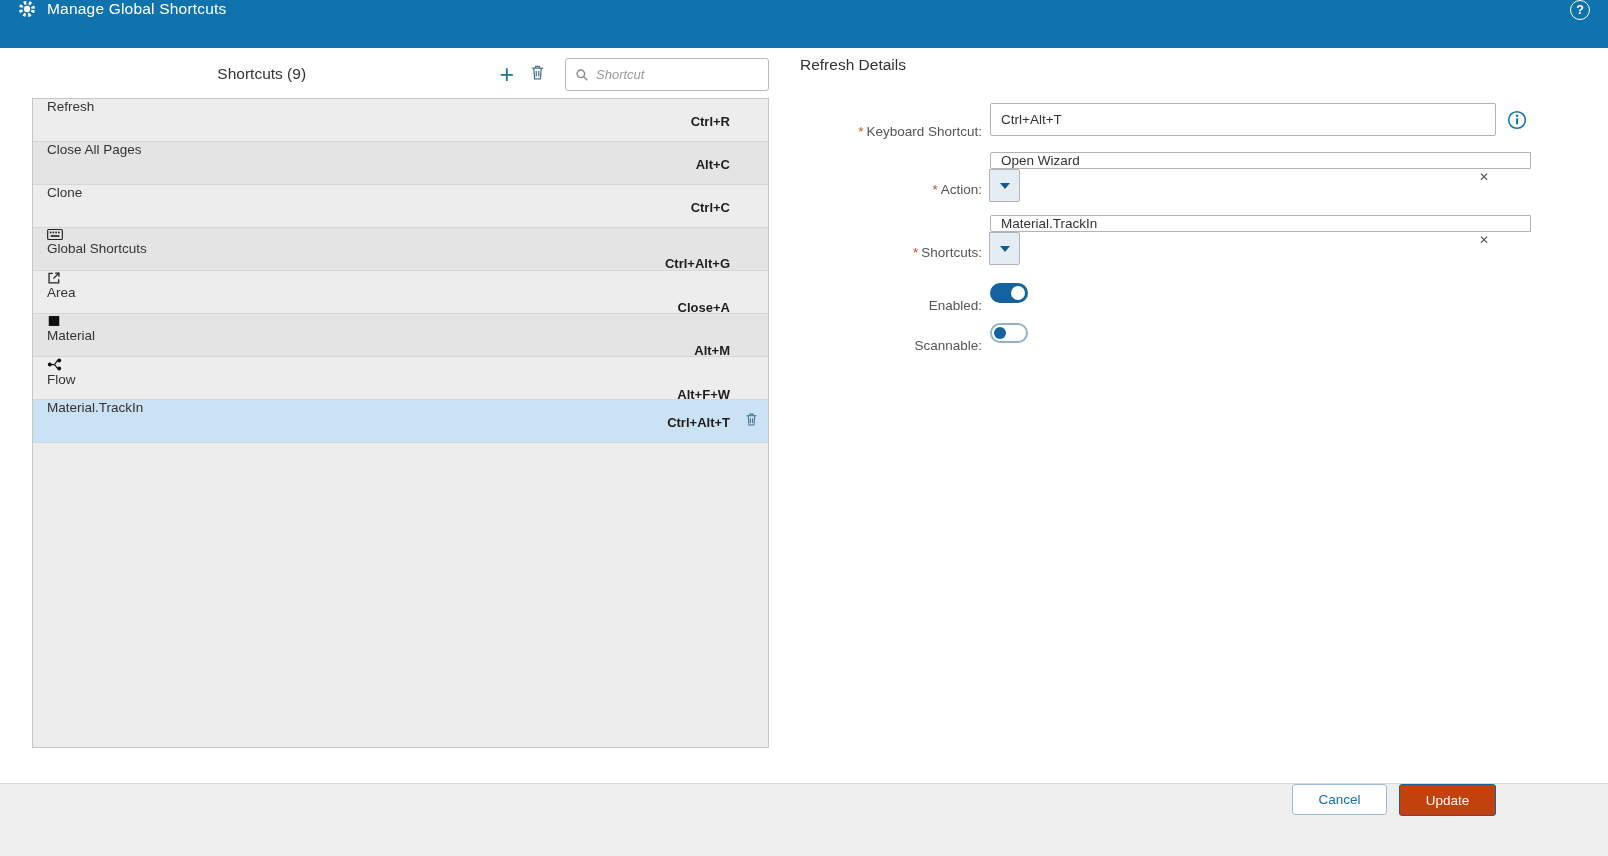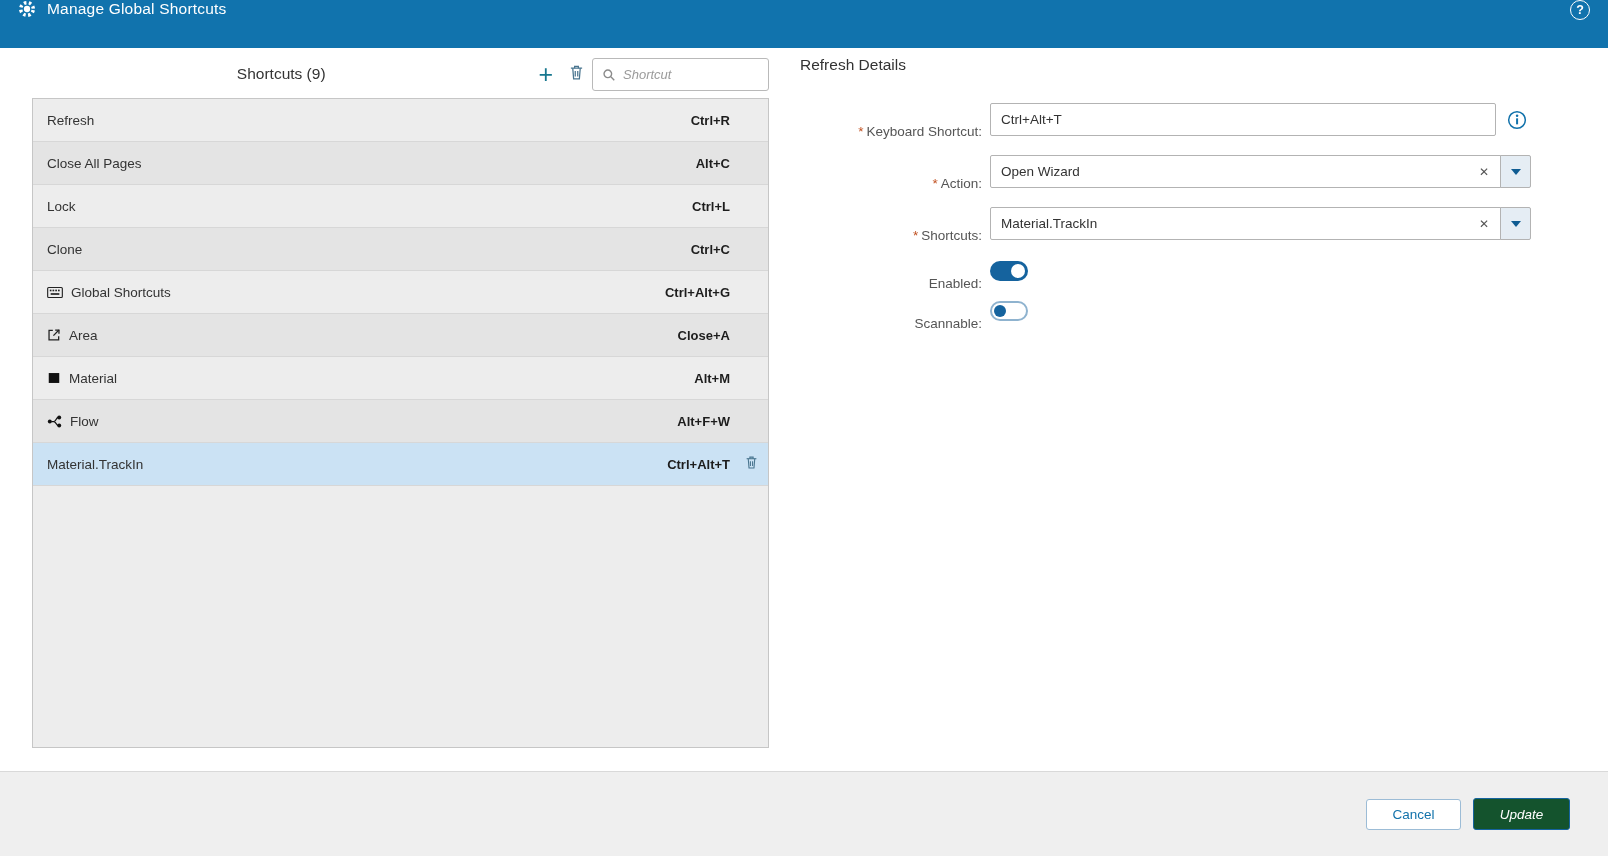--- a/index.html
+++ b/index.html
@@ -21,55 +21,55 @@
     color:#fff; font-size:12.5px; font-weight:bold; display:flex; align-items:center; justify-content:center;
     cursor:pointer;
   }
   
   .left-panel { position:absolute; left:32px; top:56px; width:737px; }
   .panel-head { display:flex; align-items:center; height:36px; margin-bottom:6px; }
   .panel-title { font-size:15.5px; color:#333; flex:1;text-align:center; }
   .icon-btn { background:none; border:none; cursor:pointer; display:inline-flex; align-items:center; justify-content:center; padding:0 8px; }
   .plus-glyph { font-size:25px; line-height:20px; color:#17778f; font-weight:300; }
   .search-box {
-    position:relative; width:177px; height:33px; margin-left:0;
+    position:relative; width:204px; height:33px; margin-left:12px;
     border:1px solid #b9b9b9; border-radius:3px; background:#fff;
     display:flex; align-items:center; padding-left:30px;
   }
   .search-box .mag { position:absolute; left:9px; top:9px; }
   .search-box input {
     border:none; outline:none; width:100%; height:100%; font-size:13px;
     font-family:"Liberation Sans", sans-serif; background:transparent; color:#333;
   }
   .search-box input::placeholder { color:#9a9a9a; font-style:italic; }
   .list {
     border:1px solid #c6c6c6; height:650px; background:#ededed; overflow:hidden;
   }
   .row {
-    position:relative; display:flex; align-items:center; height:43px;
+    position:relative; display:flex; height:43px;
     padding:0 38px 0 14px; border-bottom:1px solid #d7d7d7;
-    font-size:13.5px; color:#333; background:#ededed; cursor:pointer;
+    font-size:13.5px; color:#333; background:#ededed; cursor:pointer;flex-direction:column;
   }
   .row:nth-child(even) { background:#e4e4e4; }
   .row.selected { background:#cbe2f4; }
   .row-icon { display:inline-flex; margin-right:8px; }
   .row-keys { margin-left:auto; font-weight:bold; color:#1d1d1d; font-size:13px; }
   .row-trash { position:absolute; right:10px; top:50%; transform:translateY(-50%); background:none; border:none; cursor:pointer; display:inline-flex; }
   
   .details { position:absolute; left:800px; top:56px; right:16px; }
   .details-title { font-size:15.5px; color:#333; margin-bottom:26px; }
   .field { display:flex; align-items:center; margin-bottom:13px; }
   .f-label { width:190px; text-align:right; padding-right:8px; font-size:13.5px; color:#555; white-space:nowrap;margin-top:24px; }
   .req { color:#c05020; margin-right:3px; font-size:13.5px; }
   .text-input {
     width:506px; height:33px; border:1px solid #b3b3b3; border-radius:2px;
     padding:0 10px; font-size:13.5px; color:#333; font-family:"Liberation Sans", sans-serif; outline:none; background:#fff;
   }
   .info-icon { display:inline-flex; margin-left:11px; cursor:pointer; }
-  .combo { position:relative; display:flex; width:541px; }
+  .combo { position:relative; display:flex; width:541px;flex-direction:column; }
   .combo input {
     flex:1; height:33px; border:1px solid #b3b3b3; border-radius:2px 0 0 2px;
     padding:0 30px 0 10px; font-size:13.5px; color:#333; font-family:"Liberation Sans", sans-serif; outline:none; background:#fff;
   }
   .clear-x {
     position:absolute; right:42px; top:50%; transform:translateY(-50%);
     font-size:12px; color:#555; cursor:pointer; background:none; border:none; line-height:1;
   }
   .caret-btn {
     width:31px; height:33px; margin-left:-1px; border:1px solid #b3b3b3; border-radius:0 2px 2px 0;
@@ -77,27 +77,27 @@
   }
   .caret { width:0; height:0; border-left:5px solid transparent; border-right:5px solid transparent; border-top:6px solid #0f5c92; }
   .toggle-row { display:flex; align-items:center; margin-top:16px; margin-bottom:10px; height:24px; }
   .toggle { position:relative; display:inline-block; cursor:pointer; }
   .toggle.on { width:38px; height:20px; border-radius:11px; background:#15639e; }
   .toggle.on .knob { position:absolute; right:3px; top:3px; width:14px; height:14px; border-radius:50%; background:#fff; }
   .toggle.off { width:38px; height:20px; border-radius:11px; background:#fff; border:2px solid #8fb3cf; }
   .toggle.off .knob { position:absolute; left:2px; top:2px; width:12px; height:12px; border-radius:50%; background:#15639e; }
   
   .footer {
-    position:absolute; left:0; right:0; bottom:0; height:85px; background:#efefef;
-    border-top:1px solid #d9d9d9; display:flex; align-items:center; justify-content:flex-end;
-    padding-right:38px; gap:12px;
+    position:absolute; left:0; right:0; bottom:0; height:73px; background:#efefef;
+    border-top:1px solid #d9d9d9; display:flex; align-items:flex-start; justify-content:flex-end;
+    padding-right:112px; gap:12px;
   }
   .btn { font-family:"Liberation Sans", sans-serif; font-size:13.5px; border-radius:3px; cursor:pointer; }
   .btn-cancel { width:95px; height:31px; background:#fff; border:1px solid #9cbcd6; color:#1272ab; }
-  .btn-update { width:97px; height:32px; background:#14532d; border:1px solid #15639e; color:#fff;font-style:italic; }
+  .btn-update { width:97px; height:32px; background:#c2410c; border:1px solid #15639e; color:#fff; }
 </style>
 </head>
 <body>
 
 <div class="topbar">
   <span class="app-icon">
     <svg width="18" height="18" viewBox="0 0 24 24" fill="none">
       <circle cx="12" cy="12" r="4.2" fill="#fff"></circle>
       <circle cx="12" cy="12" r="8.4" stroke="#fff" stroke-width="4.6" stroke-dasharray="3.3 3.3" transform="rotate(10 12 12)"></circle>
     </svg>
@@ -136,24 +136,20 @@
   <div class="list">
     <div class="row">
       <span class="row-label">Refresh</span>
       <span class="row-keys">Ctrl+R</span>
     </div>
     <div class="row">
       <span class="row-label">Close All Pages</span>
       <span class="row-keys">Alt+C</span>
     </div>
     <div class="row">
-      <span class="row-label">Lock</span>
-      <span class="row-keys">Ctrl+L</span>
-    </div>
-    <div class="row">
       <span class="row-label">Clone</span>
       <span class="row-keys">Ctrl+C</span>
     </div>
     <div class="row">
       <span class="row-icon">
         <svg width="16" height="13" viewBox="0 0 24 17" fill="none">
           <rect x="1" y="1" width="22" height="15" rx="1.5" stroke="#222" stroke-width="1.7"></rect>
           <g fill="#222">
             <rect x="4.2" y="4.2" width="2.5" height="2.5"></rect>
               <rect x="8.3" y="4.2" width="2.5" height="2.5"></rect>

